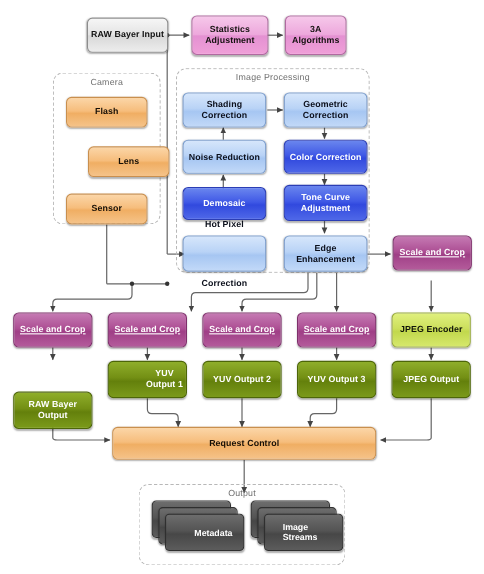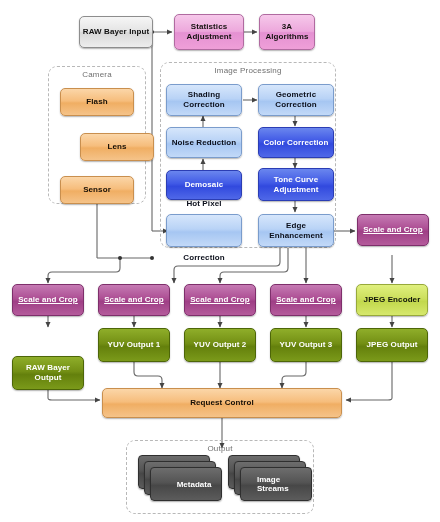--- a/index.html
+++ b/index.html
@@ -228,21 +228,21 @@
     <span>Scale and Crop</span>
   </div>
   <div class="node n-lime" style="left:356px;top:284px;width:72px;height:32px;">
     <span>JPEG Encoder</span>
   </div>
 
   <div class="node n-olive" style="left:12px;top:328px;width:72px;height:34px;flex-direction:column;margin-top:28px;">
     <span>RAW Bayer</span>
     <span>Output</span>
   </div>
-  <div class="node n-olive" style="left:98px;top:328px;width:72px;height:34px;">
+  <div class="node n-olive" style="left:98px;top:328px;width:72px;height:34px;padding-left:33px;">
     <span>YUV Output 1</span>
   </div>
   <div class="node n-olive" style="left:184px;top:328px;width:72px;height:34px;">
     <span>YUV Output 2</span>
   </div>
   <div class="node n-olive" style="left:270px;top:328px;width:72px;height:34px;">
     <span>YUV Output 3</span>
   </div>
   <div class="node n-olive" style="left:356px;top:328px;width:72px;height:34px;">
     <span>JPEG Output</span>

